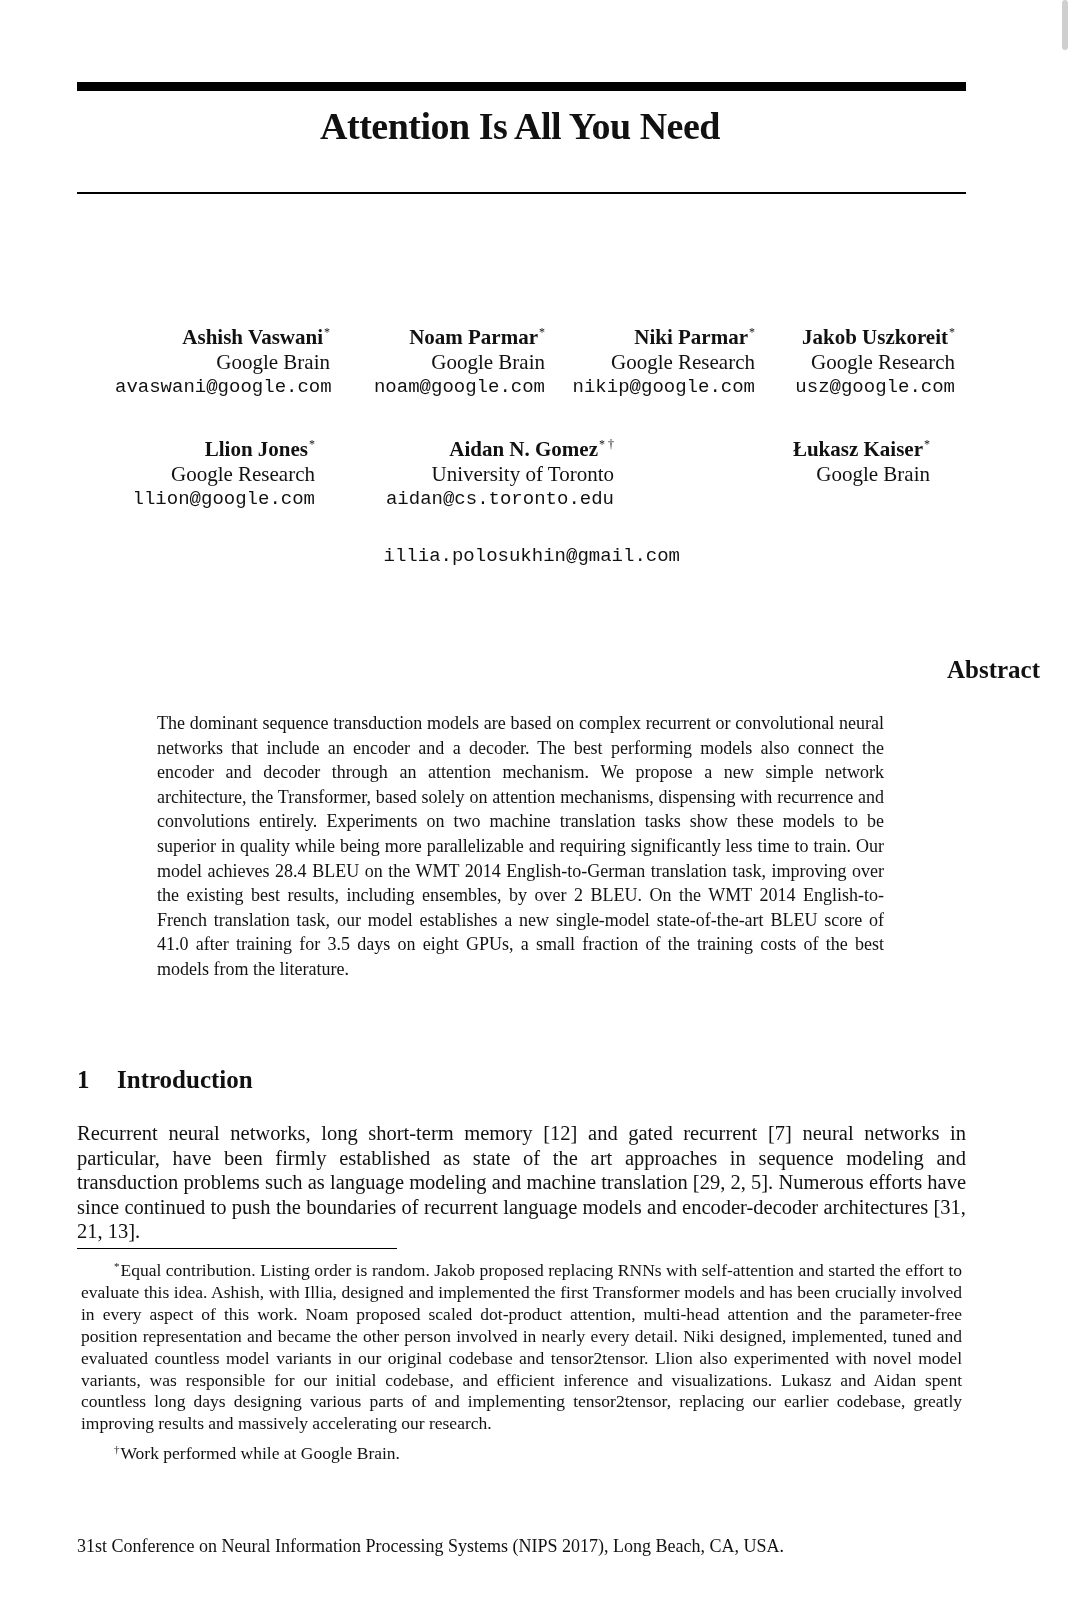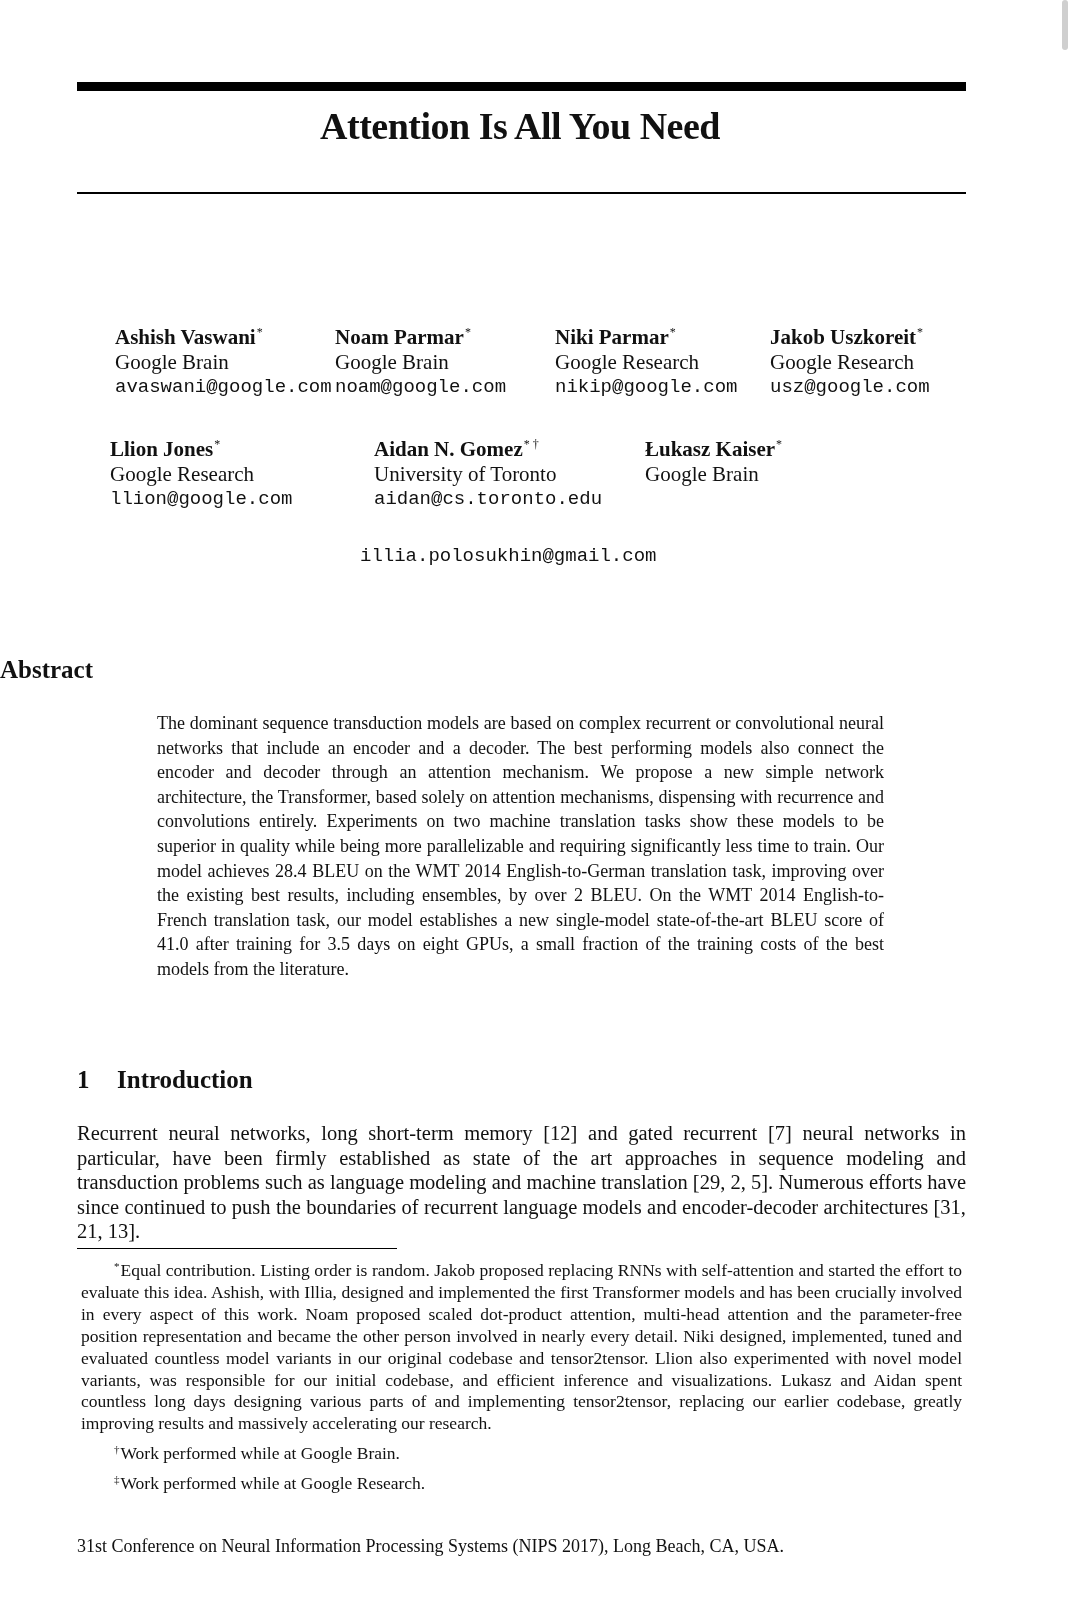--- a/index.html
+++ b/index.html
@@ -1,26 +1,26 @@
 <!DOCTYPE html>
 <html><head>
 <meta charset="utf-8">
 <style>
   html, body { margin:0; padding:0; background:#fff; }
   body { width:1080px; height:1600px; position:relative; overflow:hidden; font-family:"Liberation Serif", serif; color:#111; }
   .scrollbar { position:absolute; left:1062px; top:0; width:6px; height:50px; background:#cfcfcf; border-radius:3px; }
   .rule-thick { position:absolute; left:77px; top:82px; width:889px; height:9px; background:#000; }
   .rule-thin { position:absolute; left:77px; top:192px; width:889px; height:2px; background:#000; }
   .title { position:absolute; left:0; width:1040px; top:104px; text-align:center; font-weight:bold; font-size:38px; letter-spacing:-0.5px; }
-  .author { position:absolute; text-align:left; line-height:25px; font-size:21px; }
+  .author { position:absolute; text-align:right; line-height:25px; font-size:21px; }
   .author .name { font-weight:bold; white-space:nowrap; }
   .author .aff { white-space:nowrap; }
   .author .email { font-family:"Liberation Mono", monospace; font-size:19px; white-space:nowrap; }
   sup { font-size:12px; font-weight:normal; vertical-align:8px; margin-left:1px; }
-  .abs-head { position:absolute; left:0; width:1040px; top:656px; text-align:left; font-weight:bold; font-size:25px; }
+  .abs-head { position:absolute; left:0; width:1040px; top:656px; text-align:right; font-weight:bold; font-size:25px; }
   .abstract { position:absolute; left:157px; width:727px; top:711px; font-size:18px; line-height:24.6px; text-align:justify; }
   .sec-head { position:absolute; left:77px; top:1066px; font-weight:bold; font-size:25px; }
   .sec-head .num { display:inline-block; width:40px; }
   .intro { position:absolute; left:77px; width:889px; top:1121px; font-size:20.5px; line-height:24.6px; text-align:justify; }
   .fn-rule { position:absolute; left:77px; top:1248px; width:320px; height:1px; background:#000; }
   .footnotes { position:absolute; left:77px; width:889px; top:1252px; font-size:17.5px; line-height:21.9px; text-align:justify; }
   .fn { text-indent:32px; margin:4px; }
   .fn sup { font-size:11px; vertical-align:6px; margin-right:1px; }
   .conf { position:absolute; left:77px; top:1536px; font-size:18px; }
 </style>
@@ -78,16 +78,15 @@
 
 <div class="sec-head">
   <span class="num">1</span><span>Introduction</span>
 </div>
 <div class="intro">Recurrent neural networks, long short-term memory [12] and gated recurrent [7] neural networks in particular, have been firmly established as state of the art approaches in sequence modeling and transduction problems such as language modeling and machine translation [29, 2, 5]. Numerous efforts have since continued to push the boundaries of recurrent language models and encoder-decoder architectures [31, 21, 13].</div>
 
 <div class="fn-rule"></div>
 <div class="footnotes">
   <p class="fn"><sup>*</sup><span>Equal contribution. Listing order is random. Jakob proposed replacing RNNs with self-attention and started the effort to evaluate this idea. Ashish, with Illia, designed and implemented the first Transformer models and has been crucially involved in every aspect of this work. Noam proposed scaled dot-product attention, multi-head attention and the parameter-free position representation and became the other person involved in nearly every detail. Niki designed, implemented, tuned and evaluated countless model variants in our original codebase and tensor2tensor. Llion also experimented with novel model variants, was responsible for our initial codebase, and efficient inference and visualizations. Lukasz and Aidan spent countless long days designing various parts of and implementing tensor2tensor, replacing our earlier codebase, greatly improving results and massively accelerating our research.</span></p>
   <p class="fn"><sup>†</sup><span>Work performed while at Google Brain.</span></p>
-  <p class="fn"><sup>‡</sup><span>Work performed while at Google Research.</span></p>
 </div>
 
 <div class="conf">31st Conference on Neural Information Processing Systems (NIPS 2017), Long Beach, CA, USA.</div>
 
 </body></html>

